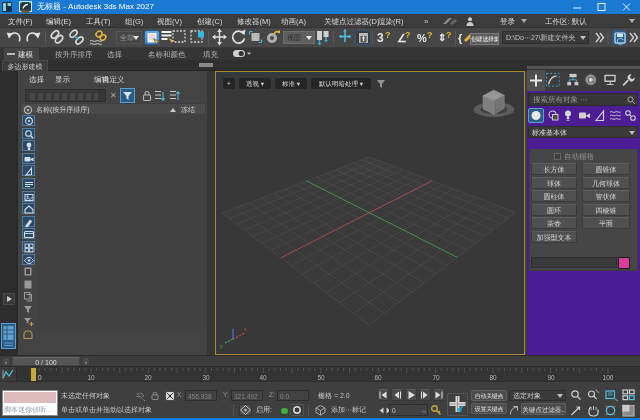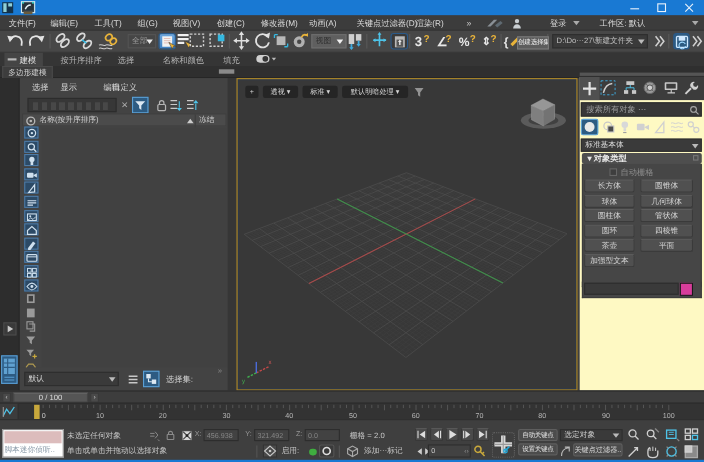--- a/index.html
+++ b/index.html
@@ -20,21 +20,21 @@
 #ribbon2{left:0;top:60px;width:640px;height:11px;background:#2f2f2f;border-bottom:1px solid #262626}
 
 #lstrip{left:0;top:71px;width:18px;height:284px;background:#2d2d2d;border-right:1px solid #262626}
 
 #sx{left:18px;top:71px;width:189px;height:284px;background:#434343}
 #sx .mrow span{position:absolute;top:0;font-size:7.5px;color:#d5d5d5;line-height:14px}
 
 #vp{left:215px;top:71px;width:310px;height:284px;background:#383838;border:1.5px solid #b08a28;box-shadow:0 0 0 1px #2c3a4d inset}
 .vplabel{position:absolute;top:6px;height:11px;background:rgba(32,32,32,.8);border-radius:2px;color:#d4d4d4;font-size:6.5px;line-height:12px;text-align:center}
 
-#cp{left:527px;top:70px;width:113px;height:285px;background:#fef9c3}
+#cp{left:527px;top:70px;width:113px;height:285px;background:#4c1d95}
 .cbtn{position:absolute;height:12px;background:#505050;border:1px solid #3a3a3a;border-top-color:#5e5e5e;border-radius:2px;color:#d4d4d4;font-size:7px;line-height:12px;text-align:center}
 .roll{position:absolute;left:2px;width:109px;height:11px;background:#4e4e4e;border-radius:2px;color:#e8e8e8;font-weight:bold;font-size:7.5px;line-height:11px}
 
 #tslider{left:0;top:355px;width:640px;height:11px;background:#3d3d3d;border-top:1px solid #2b2b2b}
 #trackbar{left:0;top:366px;width:640px;height:15px;background:#333333;border-top:1px solid #2b2b2b}
 #status{left:0;top:381px;width:640px;height:37px;background:#3f3f3f;border-top:1px solid #2e2e2e}
 #bblue{left:0;top:418px;width:640px;height:2px;background:#1979d3}
 .stxt{position:absolute;font-size:7.5px;color:#c8c8c8;white-space:nowrap}
 .sfield{position:absolute;background:#424242;border:1px solid #2d2d2d;color:#858585;font-size:6.5px;line-height:11px;padding:0 2px}
 .pbtn{position:absolute;background:#4a4a4a;border:1px solid #383838;border-top-color:#585858;border-radius:2px}
@@ -48,20 +48,21 @@
         <path d="M1 1h3v8H1zM5.5 1H9v3H5.5z" fill="#8ecfd8"></path>
       </svg>
  <svg class="abs" style="left:19px;top:1px" width="13" height="12" viewBox="0 0 13 12">
         <rect x="0.5" y="0.5" width="12" height="10" fill="#3a4a56" stroke="#cfe6ee"></rect>
         <rect x="1.5" y="1.5" width="10" height="7" fill="#26333d"></rect>
         <path d="M4 7.5c1-3 3-4 5-4" stroke="#e8f4f8" stroke-width="1.3" fill="none"></path>
         <rect x="2.5" y="9.5" width="8" height="2.5" fill="#6a5a3a"></rect>
         <circle cx="2" cy="1.5" r="1" fill="#35d0c8"></circle>
         <circle cx="11" cy="1.5" r="1" fill="#35d0c8"></circle>
       </svg>
+ <span class="abs" style="left:37px;top:0px">无标题 - Autodesk 3ds Max 2027</span>
  <svg class="abs" style="left:573px;top:3px" width="60" height="9" viewBox="0 0 60 9" stroke="#eaf2fb" stroke-width="1" fill="none">
         <path d="M0 5h8"></path>
         <rect x="25" y="0.5" width="7" height="7"></rect>
         <path d="M50 0.5l7 7M57 0.5l-7 7"></path>
       </svg>
 </div>
 
 <div class="abs" id="menu">
  <span class="m" style="left:8px">文件(F)</span>
       <span class="m" style="left:46px">编辑(E)</span>
@@ -399,35 +400,20 @@
             <path d="M7.5 8h4M9.5 6v4" stroke="#c8a83c" stroke-width="1.1"></path>
           </svg>
         </div>
 <div class="abs" style="left:4px;top:258.0px;width:13px;height:11px">
           <svg width="12" height="11">
             <path d="M2 9.5V4.5l2-2.5h4l2 2.5v5z" fill="none" stroke="#b09a50" stroke-width="1.1"></path>
           </svg>
         </div>
 </div>
 
- <div class="abs" style="left:0;top:263px;width:189px;height:21px;background:#434343">
-  <div class="drop" style="left:4px;top:4px;width:86px;height:13px;color:#ddd">默认<span class="da"></span></div>
-  <svg class="abs" style="left:97px;top:5px" width="12" height="12">
-          <path d="M2 3h8M2 6h8M2 9h8" stroke="#c8c8c8" stroke-width="1.3"></path>
-        </svg>
-  <div class="abs" style="left:112px;top:3px;width:15px;height:15px;background:#2d5b82;border:1px solid #5a9fd4">
-          <svg width="13" height="13">
-            <rect x="2" y="2" width="4" height="4" fill="#dce8f2"></rect>
-            <rect x="7" y="7" width="4" height="4" fill="#dce8f2"></rect>
-            <path d="M4 6v3h3" stroke="#dce8f2" fill="none"></path>
-          </svg>
-        </div>
-  <span class="abs" style="left:133px;top:3px;font-size:7.5px;color:#d0d0d0;line-height:15px">选择集:</span>
-  <span class="abs" style="left:180px;top:0px;font-size:7px;color:#888">»</span>
- </div>
 </div>
 <div class="abs" style="left:207px;top:71px;width:8px;height:284px;background:#363636"></div>
 
 <div class="abs" id="vp">
  <svg class="abs" style="left:-1.5px;top:-1.5px" width="310" height="284" viewBox="215 71 310 284">
   <path d="M224.8 211.9L372.1 322.6M223.4 214.1L371.1 157.6M227.6 210.9L375.2 320.2M224.8 215.2L372.7 158.2M230.4 209.8L378.3 317.9M226.3 216.2L374.3 158.8M233.1 208.8L381.3 315.6M227.7 217.3L375.9 159.4M238.5 206.7L387.2 311.0M230.6 219.6L379.1 160.7M241.1 205.7L390.1 308.8M232.1 220.7L380.7 161.3M243.8 204.7L392.9 306.6M233.6 221.9L382.4 161.9M246.4 203.7L395.7 304.5M235.2 223.0L384.1 162.5M251.5 201.8L401.2 300.3M238.2 225.4L387.4 163.8M254.0 200.8L403.9 298.2M239.8 226.6L389.1 164.5M256.6 199.9L406.6 296.1M241.4 227.8L390.9 165.1M259.0 198.9L409.2 294.1M243.0 229.0L392.6 165.8M264.0 197.1L414.3 290.2M246.2 231.5L396.1 167.1M266.4 196.2L416.9 288.2M247.9 232.7L397.9 167.8M268.8 195.2L419.3 286.3M249.6 234.0L399.6 168.5M271.2 194.3L421.8 284.5M251.2 235.3L401.4 169.1M275.8 192.6L426.6 280.8M254.7 237.9L405.1 170.5M278.2 191.7L429.0 278.9M256.4 239.2L406.9 171.2M280.5 190.8L431.3 277.1M258.1 240.5L408.7 171.9M282.7 189.9L433.6 275.4M259.9 241.9L410.6 172.6M287.2 188.2L438.1 271.9M263.5 244.6L414.4 174.1M289.4 187.4L440.4 270.2M265.4 246.0L416.3 174.8M291.6 186.6L442.6 268.5M267.2 247.4L418.2 175.5M293.8 185.7L444.7 266.8M269.1 248.9L420.2 176.3M298.1 184.1L449.0 263.6M272.9 251.8L424.1 177.8M300.2 183.3L451.1 262.0M274.8 253.3L426.1 178.5M302.4 182.5L453.1 260.4M276.8 254.7L428.1 179.3M304.4 181.7L455.2 258.8M278.8 256.3L430.1 180.0M308.6 180.1L459.2 255.7M282.8 259.3L434.2 181.6M310.6 179.4L461.2 254.2M284.9 260.9L436.3 182.4M312.6 178.6L463.1 252.7M286.9 262.5L438.3 183.2M314.6 177.8L465.0 251.3M289.0 264.1L440.4 184.0M318.6 176.3L468.8 248.3M293.3 267.3L444.7 185.6M320.5 175.6L470.7 246.9M295.5 269.0L446.9 186.4M322.5 174.9L472.5 245.5M297.7 270.7L449.0 187.2M324.4 174.1L474.3 244.1M299.9 272.4L451.2 188.1M328.2 172.7L477.9 241.4M304.4 275.8L455.7 189.8M330.1 172.0L479.7 240.0M306.8 277.6L457.9 190.6M331.9 171.3L481.4 238.7M309.1 279.4L460.2 191.5M333.8 170.6L483.2 237.3M311.5 281.2L462.5 192.3M337.4 169.2L486.6 234.7M316.3 284.8L467.1 194.1M339.2 168.5L488.2 233.4M318.7 286.7L469.4 195.0M341.0 167.8L489.9 232.2M321.2 288.6L471.8 195.9M342.8 167.1L491.5 230.9M323.8 290.5L474.2 196.8M346.3 165.8L494.7 228.5M328.9 294.4L479.0 198.6M348.1 165.1L496.3 227.2M331.5 296.4L481.5 199.6M349.8 164.5L497.9 226.0M334.2 298.5L484.0 200.5M351.5 163.8L499.4 224.8M336.9 300.5L486.5 201.5M354.9 162.5L502.5 222.5M342.4 304.7L491.5 203.4M356.6 161.9L504.0 221.3M345.2 306.8L494.1 204.4M358.2 161.3L505.5 220.2M348.0 309.0L496.7 205.3M359.9 160.7L507.0 219.1M350.9 311.2L499.3 206.3M363.1 159.4L509.9 216.8M356.7 315.7L504.6 208.4M364.7 158.8L511.3 215.7M359.7 317.9L507.3 209.4M366.3 158.2L512.7 214.6M362.8 320.3L510.0 210.4M367.9 157.6L514.1 213.6M365.9 322.6L512.7 211.4" stroke="#3f3f3f" stroke-width="0.6" fill="none"></path>
   <path d="M222.0 213.0L369.0 325.0M222.0 213.0L369.5 157.0M235.8 207.8L384.3 313.3M229.2 218.5L377.5 160.0M249.0 202.8L398.5 302.3M236.7 224.2L385.7 163.2M261.5 198.0L411.8 292.1M244.6 230.2L394.3 166.4M273.5 193.4L424.2 282.6M252.9 236.6L403.2 169.8M285.0 189.1L435.9 273.6M261.7 243.3L412.5 173.3M296.0 184.9L446.9 265.2M271.0 250.3L422.1 177.0M306.5 180.9L457.2 257.3M280.8 257.8L432.1 180.8M316.6 177.1L466.9 249.8M291.2 265.7L442.6 184.8M326.3 173.4L476.1 242.7M302.2 274.1L453.4 188.9M335.6 169.9L484.9 236.0M313.9 283.0L464.8 193.2M344.6 166.5L493.1 229.7M326.3 292.5L476.6 197.7M353.2 163.2L501.0 223.7M339.6 302.6L489.0 202.4M361.5 160.0L508.4 217.9M353.8 313.4L501.9 207.3M369.5 157.0L515.5 212.5M369.0 325.0L515.5 212.5" stroke="#4d4d4d" stroke-width="0.7" fill="none"></path>
   <path d="M280.8 257.8L432.1 180.8" stroke="#a84a4a" stroke-width="1"></path>
   <path d="M306.5 180.9L457.2 257.3" stroke="#3f8f4a" stroke-width="1"></path>
 
@@ -523,21 +509,20 @@
             <path d="M2 10c1.8-1.4 3.6 1.4 5.4 0s3.6 1.4 5.4 0M2 6.5c1.8-1.4 3.6 1.4 5.4 0s3.6 1.4 5.4 0M2 3c1.8-1.4 3.6 1.4 5.4 0s3.6 1.4 5.4 0" stroke="#d0d0d0" stroke-width=".9" fill="none"></path>
           </g>
    <g transform="translate(77,1)">
             <circle cx="4" cy="4" r="2.3" fill="none" stroke="#d0d0d0" stroke-width="1.1"></circle>
             <circle cx="9" cy="9" r="2.3" fill="none" stroke="#d0d0d0" stroke-width="1.1"></circle>
             <path d="M5.5 5.5l2 2" stroke="#d0d0d0"></path>
           </g>
   </svg>
  </div>
  <div class="abs drop" style="left:1px;top:56px;width:110px;height:12px;color:#ddd">标准基本体<span class="da"></span></div>
- <div class="roll" style="top:69px;height:10px;line-height:10px"><span style="margin-left:5px">▾ 对象类型</span><span style="position:absolute;right:3px;top:2px;width:5px;height:5px;border:1px solid #777"></span></div>
  <div class="abs" style="left:2px;top:79px;width:109px;height:112px;background:#464646;border:1px solid #3c3c3c;border-top:0"></div>
  <span class="abs" style="left:27px;top:82px;font-size:7.5px;color:#8e8e8e"><span style="display:inline-block;width:7px;height:7px;border:1px solid #666;background:#3e3e3e;vertical-align:-1px;margin-right:3px"></span>自动栅格</span>
  <div class="cbtn" style="left:4px;top:93px;width:46px">长方体</div>
       <div class="cbtn" style="left:55px;top:93px;width:48px">圆锥体</div>
  <div class="cbtn" style="left:4px;top:107px;width:46px">球体</div>
       <div class="cbtn" style="left:55px;top:107px;width:48px">几何球体</div>
  <div class="cbtn" style="left:4px;top:120px;width:46px">圆柱体</div>
       <div class="cbtn" style="left:55px;top:120px;width:48px">管状体</div>
  <div class="cbtn" style="left:4px;top:134px;width:46px">圆环</div>
       <div class="cbtn" style="left:55px;top:134px;width:48px">四棱锥</div>

